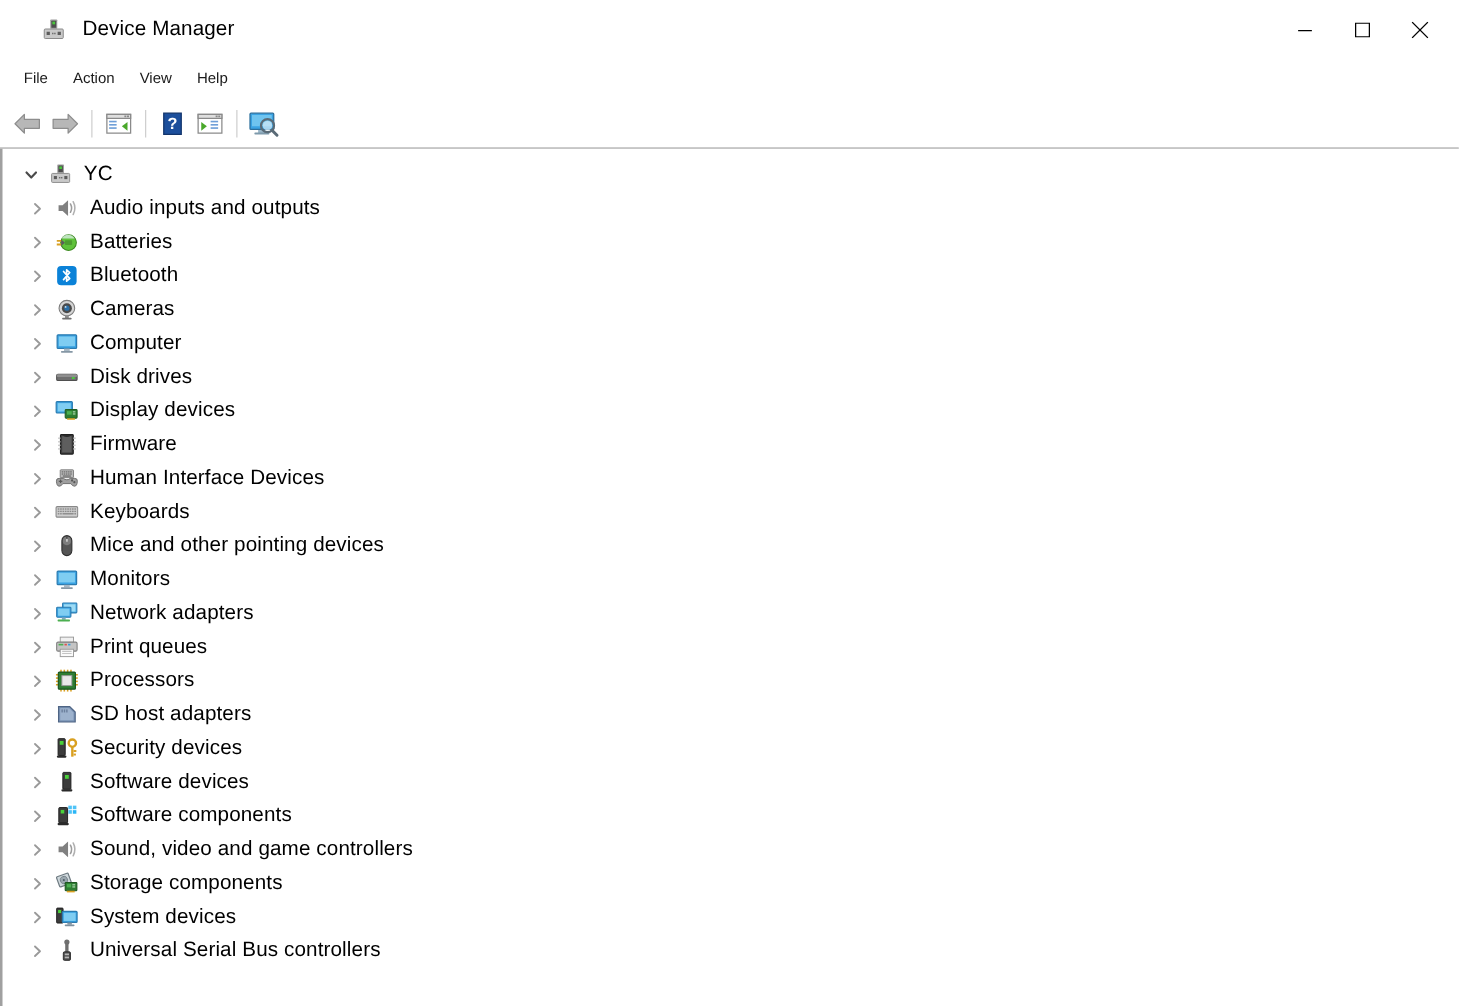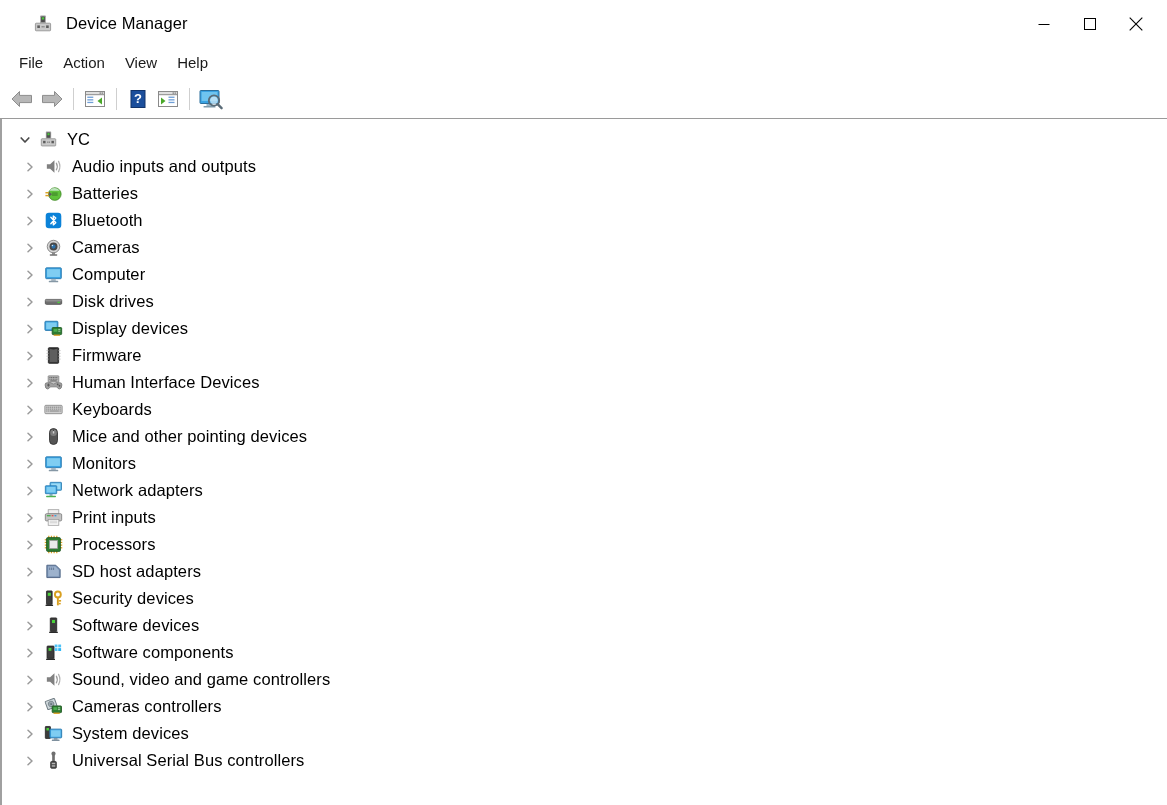--- a/index.html
+++ b/index.html
@@ -76,21 +76,21 @@
   
   .menubar {
     height: 33px;
     min-height: 33px;
     display: flex;
     align-items: center;
     padding-left: 9px;
     background: #ffffff;
   }
   .menu-item {
-    font-size: 15px;
+    font-size: 12px;
     color: #1a1a1a;
     padding: 3px 10px 4px 10px;
     white-space: nowrap;
     line-height: 1.15;
   }
 
   
   .toolbar {
     height: 39px;
     min-height: 39px;
@@ -595,21 +595,21 @@
           <rect x="4.4" y="1.8" width="11.2" height="4.4" fill="#f0f0f0" stroke="#9a9a9a" stroke-width="0.8"></rect>
           <rect x="1.4" y="6" width="17.2" height="7.6" rx="1.2" fill="#c4c4c4" stroke="#7f7f7f" stroke-width="0.9"></rect>
           <rect x="3" y="7.4" width="4" height="1.4" fill="#4caf50"></rect>
           <rect x="8" y="7.4" width="2" height="1.4" fill="#e05050"></rect>
           <rect x="11" y="7.4" width="2" height="1.4" fill="#3a9ad9"></rect>
           <rect x="4.4" y="12" width="11.2" height="6.2" fill="#fafafa" stroke="#9a9a9a" stroke-width="0.8"></rect>
           <line x1="6" y1="13.8" x2="14" y2="13.8" stroke="#c4c4c4" stroke-width="0.9"></line>
           <line x1="6" y1="15.6" x2="14" y2="15.6" stroke="#c4c4c4" stroke-width="0.9"></line>
         </svg>
       </span>
-      <span class="node-label">Print inputs</span>
+      <span class="node-label">Print queues</span>
     </div>
 
     <div class="tree-row child">
       <span class="twisty">
         <svg width="10" height="12" viewBox="0 0 10 12">
             <path d="M3 2.2 L7 6 L3 9.8" fill="none" stroke="#9a9a9a" stroke-width="1.5" stroke-linecap="round" stroke-linejoin="round"></path>
           </svg>
       </span>
       <span class="node-icon">
         <svg width="19" height="19" viewBox="0 0 20 20">
@@ -742,21 +742,21 @@
             <circle cx="7.8" cy="6.9" r="3" fill="#9aa7ae" stroke="#6f7b82" stroke-width="0.7"></circle>
             <circle cx="7.8" cy="6.9" r="0.9" fill="#53606a"></circle>
           </g>
           <rect x="8.6" y="9.4" width="9.8" height="7" rx="0.7" fill="#2e7d32" stroke="#1d5620" stroke-width="0.9"></rect>
           <rect x="10" y="10.8" width="3.6" height="2.8" fill="#4caf50"></rect>
           <rect x="14.6" y="10.8" width="2.4" height="1.2" fill="#9ccc9e"></rect>
           <rect x="14.6" y="12.6" width="2.4" height="1.2" fill="#9ccc9e"></rect>
           <rect x="10" y="16.4" width="6.6" height="1.4" fill="#d9a021"></rect>
         </svg>
       </span>
-      <span class="node-label">Cameras controllers</span>
+      <span class="node-label">Storage components</span>
     </div>
 
     <div class="tree-row child">
       <span class="twisty">
         <svg width="10" height="12" viewBox="0 0 10 12">
             <path d="M3 2.2 L7 6 L3 9.8" fill="none" stroke="#9a9a9a" stroke-width="1.5" stroke-linecap="round" stroke-linejoin="round"></path>
           </svg>
       </span>
       <span class="node-icon">
         <svg width="19" height="19" viewBox="0 0 20 20">

